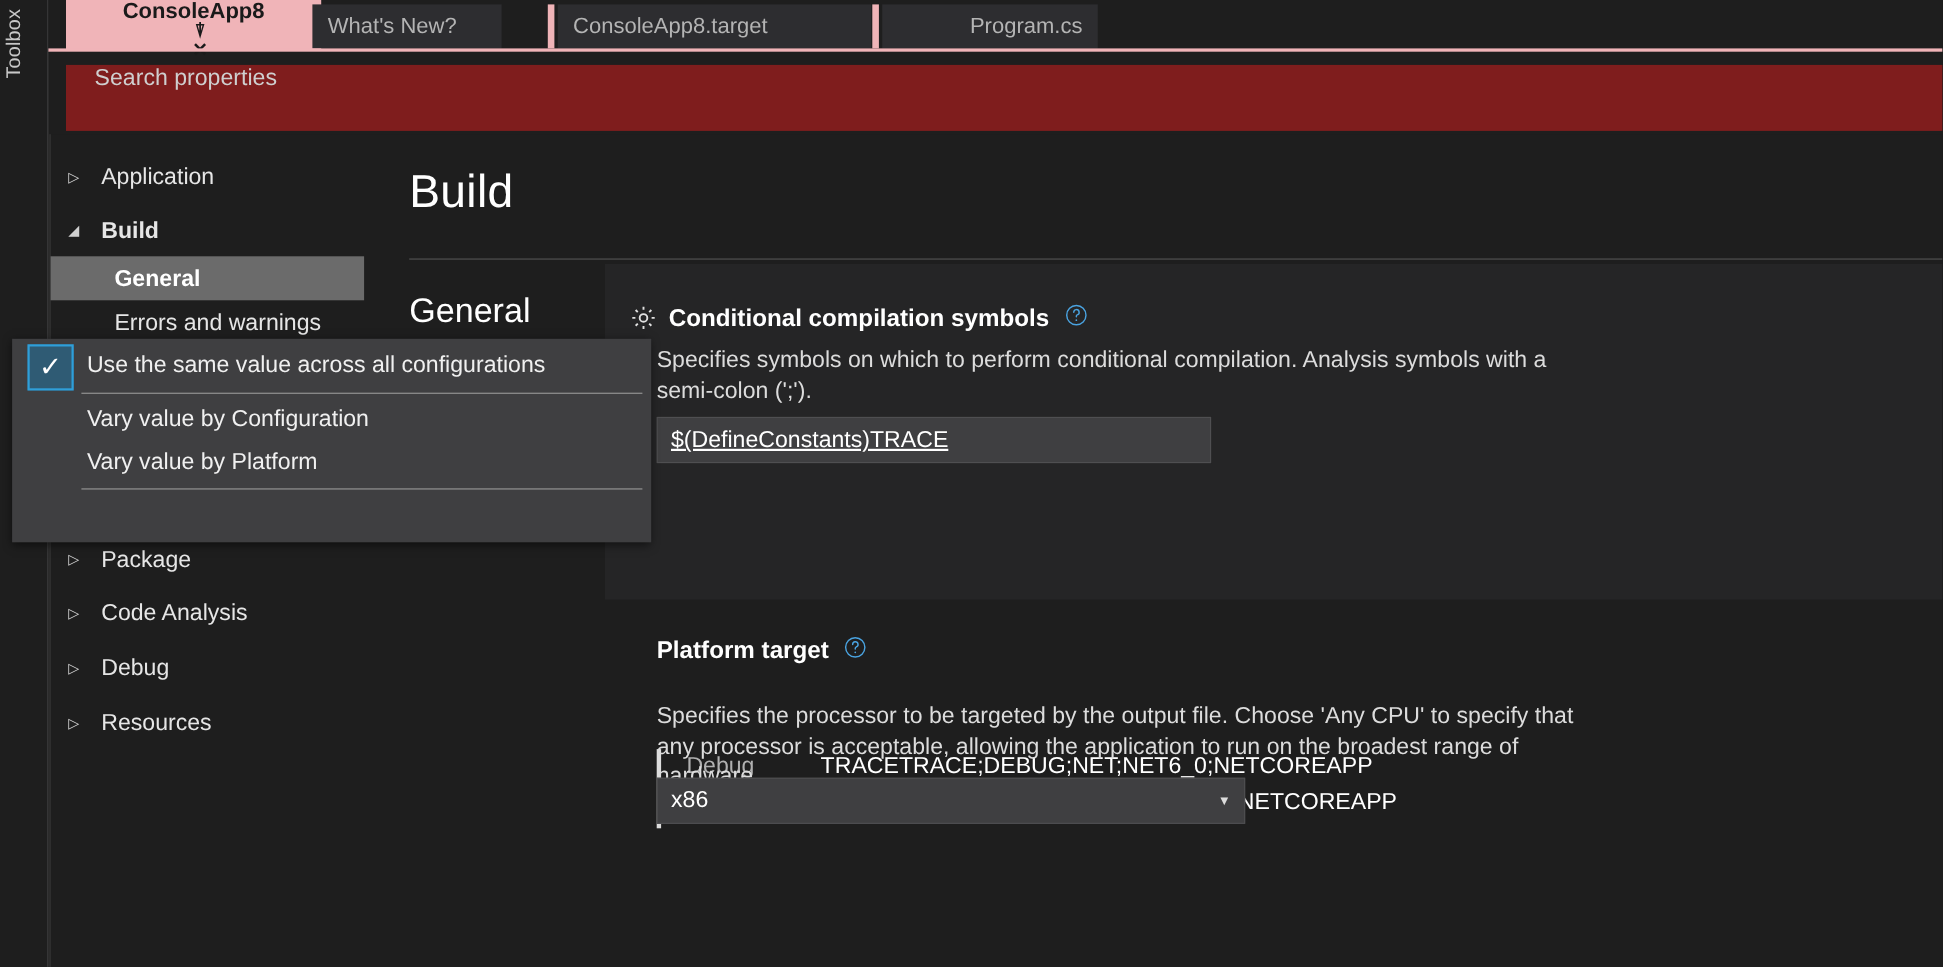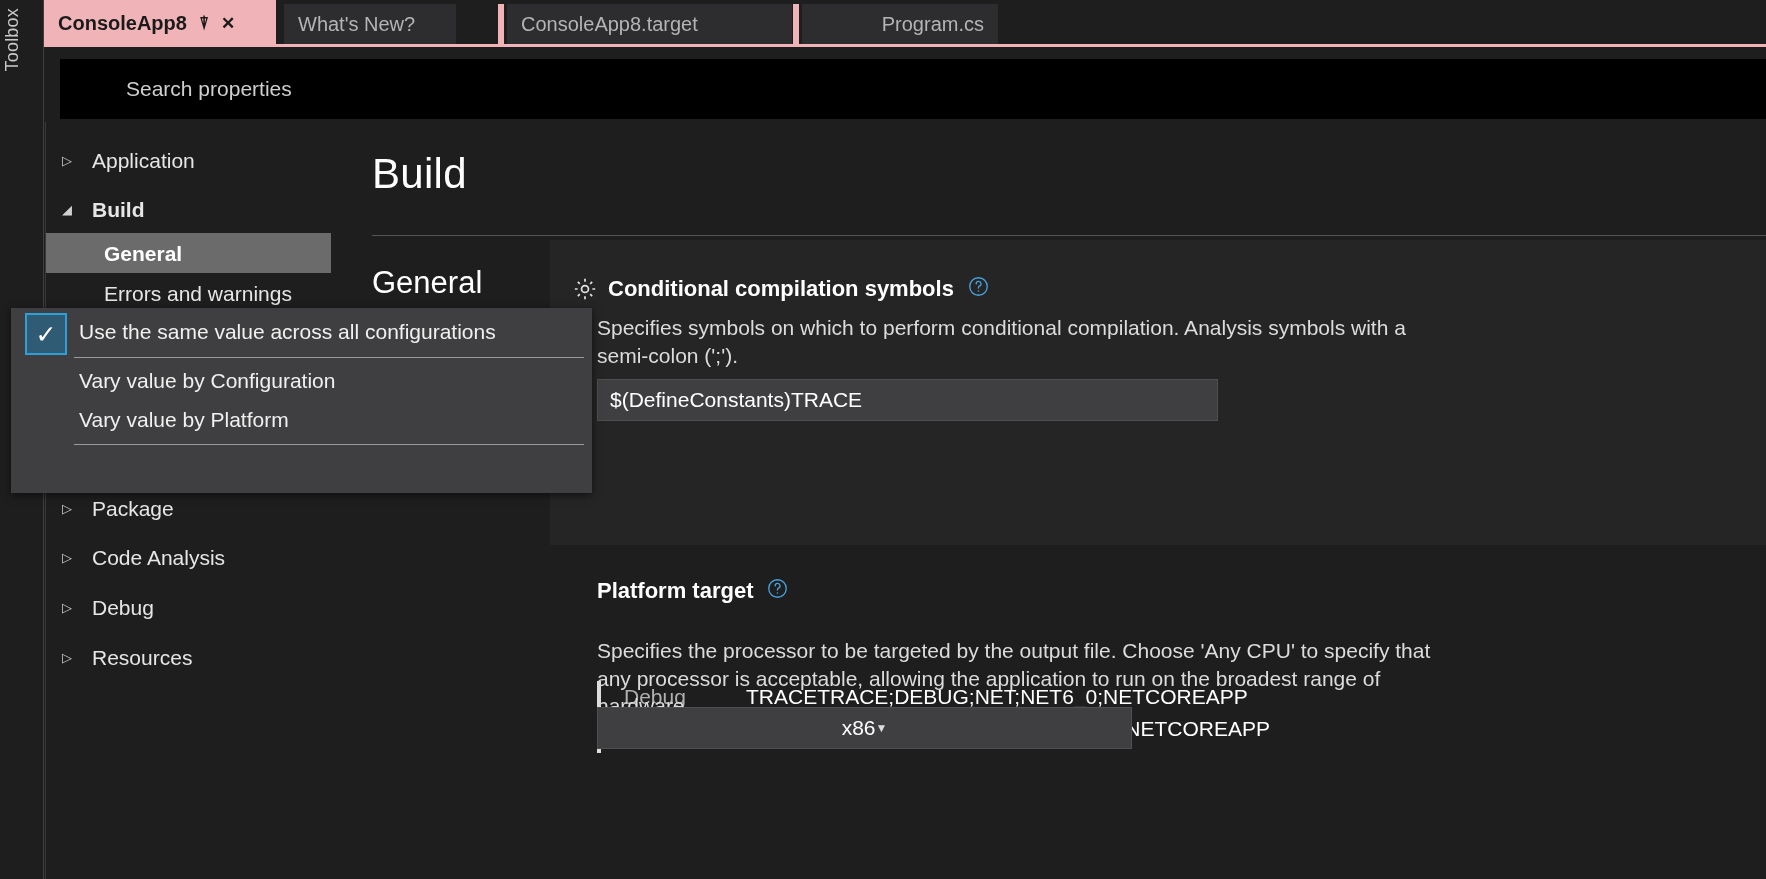--- a/index.html
+++ b/index.html
@@ -42,35 +42,35 @@
     background: #f0b4b8; color: #1a1a1a; font-weight: bold;
     top: 0; height: 46px;
   }
   .tab .tab-title { line-height: 1; }
   .tab-pin, .tab-close {
     font-size: 17px; margin-left: 12px; line-height: 1; color: #1a1a1a;
   }
   .tab-sep {
     position: absolute; top: 4px; width: 6px; height: 40px; background: #f0b4b8;
   }
-  #tab0 { left: 0;   width: 232px; }
+  #tab0 { left: 16px;   width: 232px; flex-direction: column; }
   #tab1 { left: 240px; width: 172px; }
   #sep1 { left: 454px; }
   #tab2 { left: 463px; width: 285px; }
   #sep2 { left: 749px; }
   #tab3 { left: 758px; width: 196px; justify-content: flex-end; }
   #tab-underline {
     position: absolute; left: 0; top: 44px; width: 1722px; height: 3px;
     background: #f0b4b8;
   }
 
   
   #searchbar {
     position: absolute; left: 60px; top: 59px; width: 1706px; height: 60px;
-    background: #000000; display: flex; align-items: center; padding-left: 40px;
+    background: #7f1d1d; display: flex; 
   }
   #search-input-text {
     padding-left: 26px; font-size: 21px; color: #cfcfcf;
   }
 
   
   #nav-pane {
     position: absolute; left: 45px; top: 122px; width: 305px; height: 757px;
     background: #1e1e1e; border-left: 1px solid #3a3a3a;
   }
@@ -264,21 +264,21 @@
         <svg viewBox="0 0 24 24" width="21" height="21" fill="none" stroke="#4aa3e0" stroke-width="1.5">
           <circle cx="12" cy="12" r="10"></circle>
           <path d="M9.3 9a2.8 2.8 0 1 1 3.6 2.7c-.7.25-.9.8-.9 1.5v.5" stroke-linecap="round"></path>
           <circle cx="12" cy="17.2" r=".9" fill="#4aa3e0" stroke="none"></circle>
         </svg>
       </span>
     </div>
 
     <div class="prop-desc" style="left:247px; top:192px; width:855px;">Specifies symbols on which to perform conditional compilation. Analysis symbols with a semi-colon (';').</div>
 
-    <div class="prop-input" style="left:247px; top:257px; width:621px; height:42px;">
+    <div class="prop-input" style="left:247px; top:257px; width:504px; height:42px;text-decoration:underline;">
       <span>$(DefineConstants)TRACE</span>
     </div>
 
     <div id="cfg-list">
       <div class="cfg-row">
         <span class="cfg-name">Debug</span>
         <span class="cfg-val">TRACETRACE;DEBUG;NET;NET6_0;NETCOREAPP</span>
       </div>
       <div class="cfg-row">
         <span class="cfg-name">Release</span>
@@ -292,21 +292,21 @@
         <svg viewBox="0 0 24 24" width="21" height="21" fill="none" stroke="#4aa3e0" stroke-width="1.5">
           <circle cx="12" cy="12" r="10"></circle>
           <path d="M9.3 9a2.8 2.8 0 1 1 3.6 2.7c-.7.25-.9.8-.9 1.5v.5" stroke-linecap="round"></path>
           <circle cx="12" cy="17.2" r=".9" fill="#4aa3e0" stroke="none"></circle>
         </svg>
       </span>
     </div>
 
     <div class="prop-desc" style="left:247px; top:487px; width:870px;margin-top:28px;">Specifies the processor to be targeted by the output file. Choose 'Any CPU' to specify that any processor is acceptable, allowing the application to run on the broadest range of hardware.</div>
 
-    <div class="prop-combo" style="left:247px; top:585px; width:535px; height:42px;justify-content:center;">
+    <div class="prop-combo" style="left:247px; top:585px; width:535px; height:42px;">
       <span>x86</span>
       <span class="combo-arrow">▼</span>
     </div>
   </div>
 
   <div id="popup">
 
     <div id="check-box">
       <span id="check-glyph">✓</span>
     </div>

